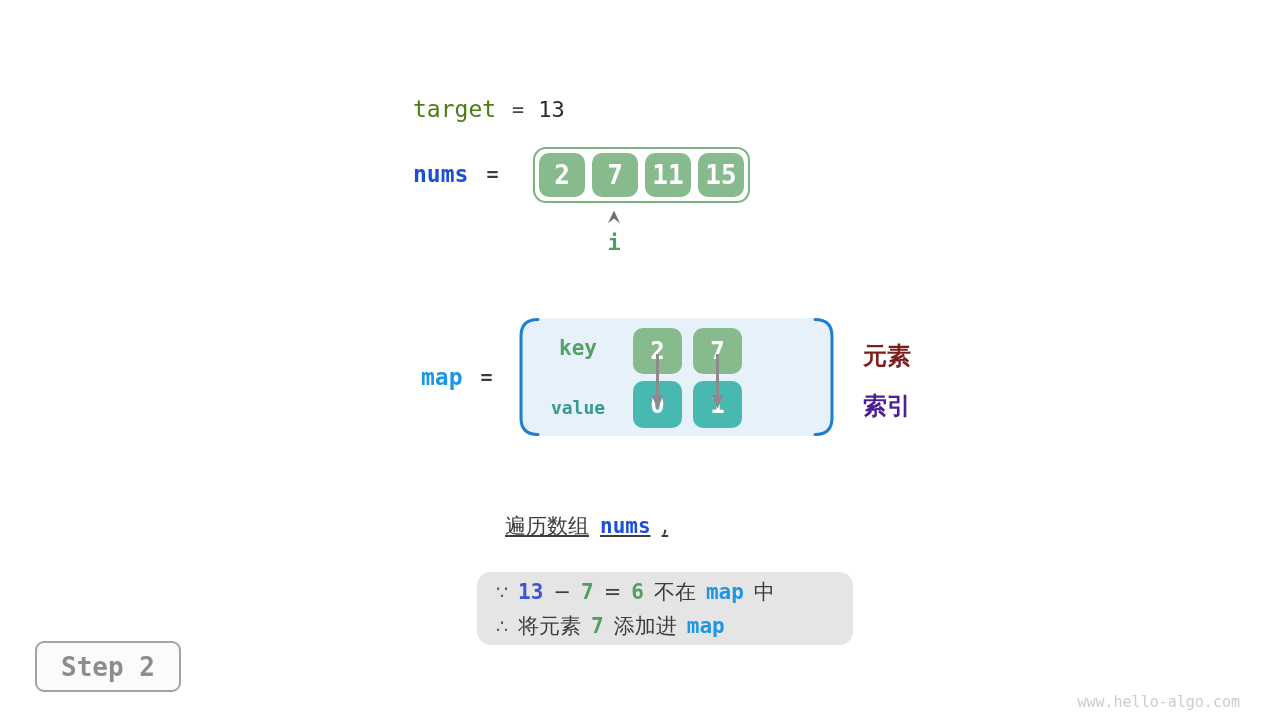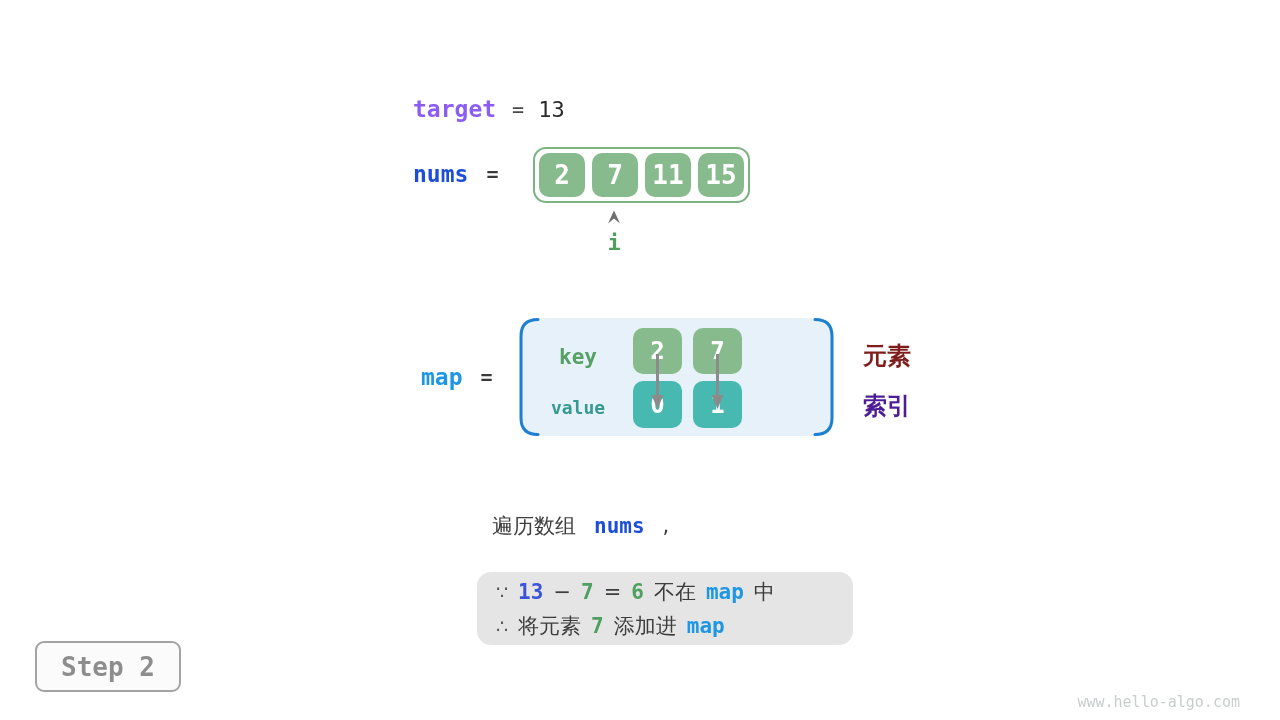--- a/index.html
+++ b/index.html
@@ -3,57 +3,57 @@
 <meta charset="utf-8">
 <style>
   * { margin: 0; padding: 0; box-sizing: border-box; }
   html, body { width: 1280px; height: 720px; background: #ffffff; overflow: hidden; }
   body { font-family: "DejaVu Sans", "Liberation Sans", sans-serif; position: relative; }
   .mono { font-family: "DejaVu Sans Mono", monospace; }
   .abs { position: absolute; }
 
   
   .var-row { display: flex; align-items: center; }
-  .tok-target { color: #8b5cf6; font-weight: bold; font-size: 23px; }
+  .tok-target { color: #4d7c0f; font-weight: normal; font-size: 23px; }
   .tok-eq-light { color: #4a4a4a; font-size: 20px; margin: 0 14px 0 16px; }
   .tok-eq-bold { color: #3a3a3a; font-weight: bold; font-size: 20px; margin: 0 14px 0 18px; }
   .tok-val { color: #2b2b2b; font-size: 22px; }
   .tok-nums { color: #1d4ed8; font-weight: bold; font-size: 23px; }
   .tok-map { color: #1d96e4; font-weight: bold; font-size: 23px; }
 
   
   .array-outer { left: 533px; top: 147px; width: 217px; height: 56px;
     border: 2px solid #7cb383; border-radius: 13px; background: #ffffff;
     display: flex; gap: 7px; padding: 4px; }
   .array-cell { width: 46px; height: 44px; background: #87ba8c; border-radius: 10px;
     color: #ffffff; font-size: 26px; font-weight: bold;
     display: flex; align-items: center; justify-content: center; }
 
   .pointer-label { color: #4f9f5f; font-weight: bold; font-size: 22px; text-align: center; }
 
   
   .map-box { left: 520px; top: 318px; width: 313px; height: 118px;
     background: #e6f1fa; border-radius: 16px; }
   .map-label-col { position: absolute; left: 0; width: 116px; text-align: center; }
-  .lbl-key { top: 27px; color: #55a164; font-weight: bold; font-size: 21px; }
+  .lbl-key { top: 18px; color: #55a164; font-weight: bold; font-size: 21px; }
   .lbl-value { top: 79px; color: #359a90; font-weight: bold; font-size: 18px; }
   .map-cell { position: absolute; width: 49px; height: 46px; border-radius: 10px;
     color: #ffffff; font-size: 24px; font-weight: bold;
     display: flex; align-items: center; justify-content: center; }
   .cell-key { background: #87ba8c; top: 10px; }
   .cell-value { background: #47b9b1; top: 63px; height: 47px; }
   .col-a { left: 113px; } .col-b { left: 173px; }
 
   .side-label { font-size: 24px; font-weight: bold; }
   .side-element { color: #7f1d1d; }
   .side-index { color: #4c1d95; }
 
   
-  .caption-row { left: 492px; top: 512px; display: flex; align-items: center; gap: 18px;
-    font-size: 21px; color: #3d3d3d; }
+  .caption-row { left: 505px; top: 512px; display: flex; align-items: center; gap: 11px;
+    font-size: 21px; color: #3d3d3d; text-decoration: underline; }
   .caption-row .code { font-size: 21px; }
   .reason-box { left: 477px; top: 572px; width: 376px; height: 73px;
     background: #e5e5e6; border-radius: 14px; padding: 3px 0 0 19px; }
   .reason-line { height: 34px; display: flex; align-items: center; gap: 10px;
     font-size: 21px; color: #3d3d3d; }
   .r-sym { color: #555555; font-size: 19px; }
   .r-blue { color: #3a53d8; font-weight: bold; font-family: "DejaVu Sans Mono", monospace; }
   .r-green { color: #4f9f5f; font-weight: bold; font-family: "DejaVu Sans Mono", monospace; }
   .r-cyan { color: #1d96e4; font-weight: bold; font-family: "DejaVu Sans Mono", monospace; }
   .r-dark { color: #3d3d3d; }

